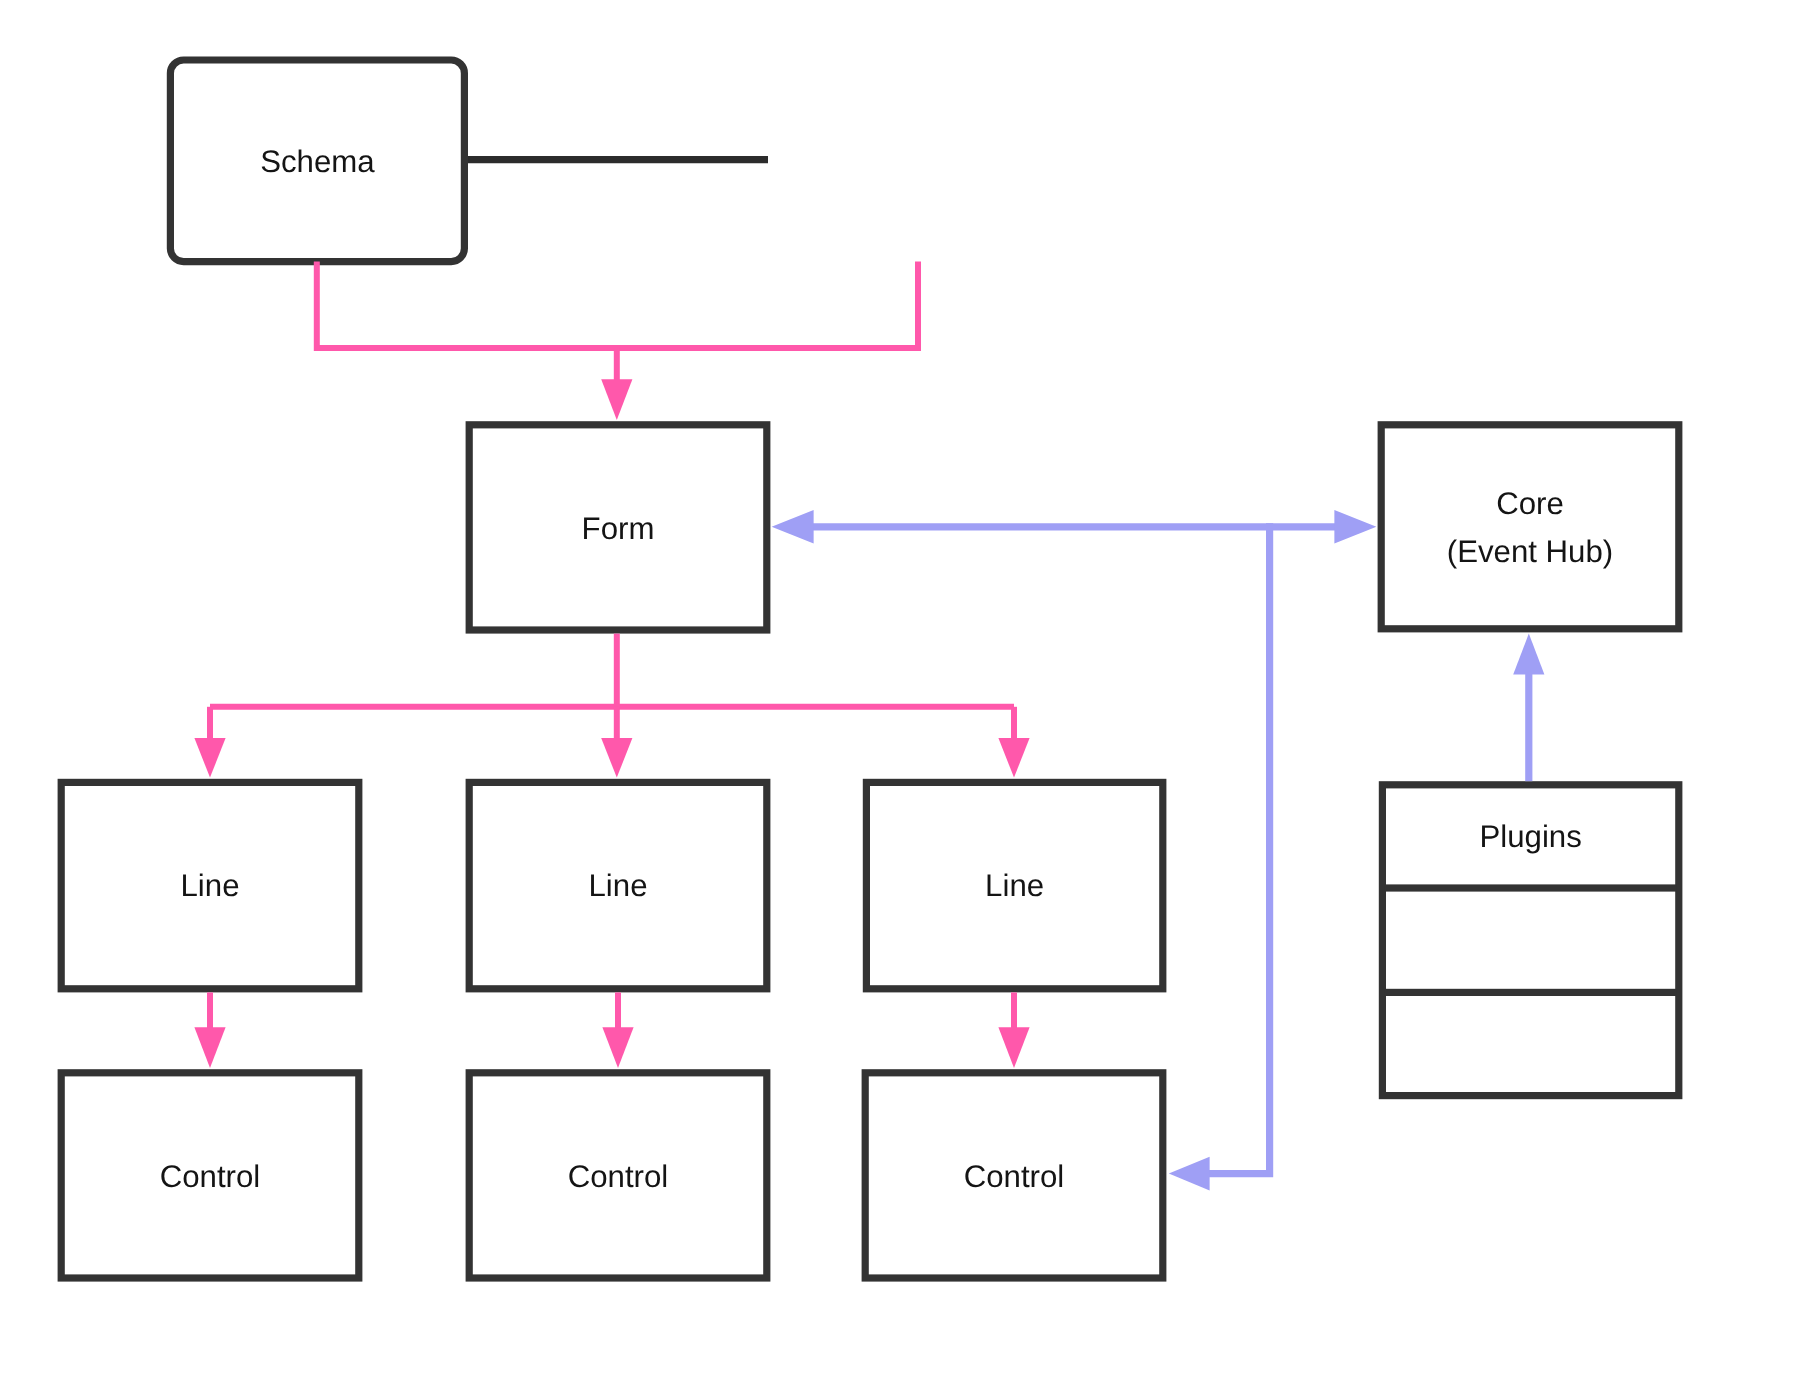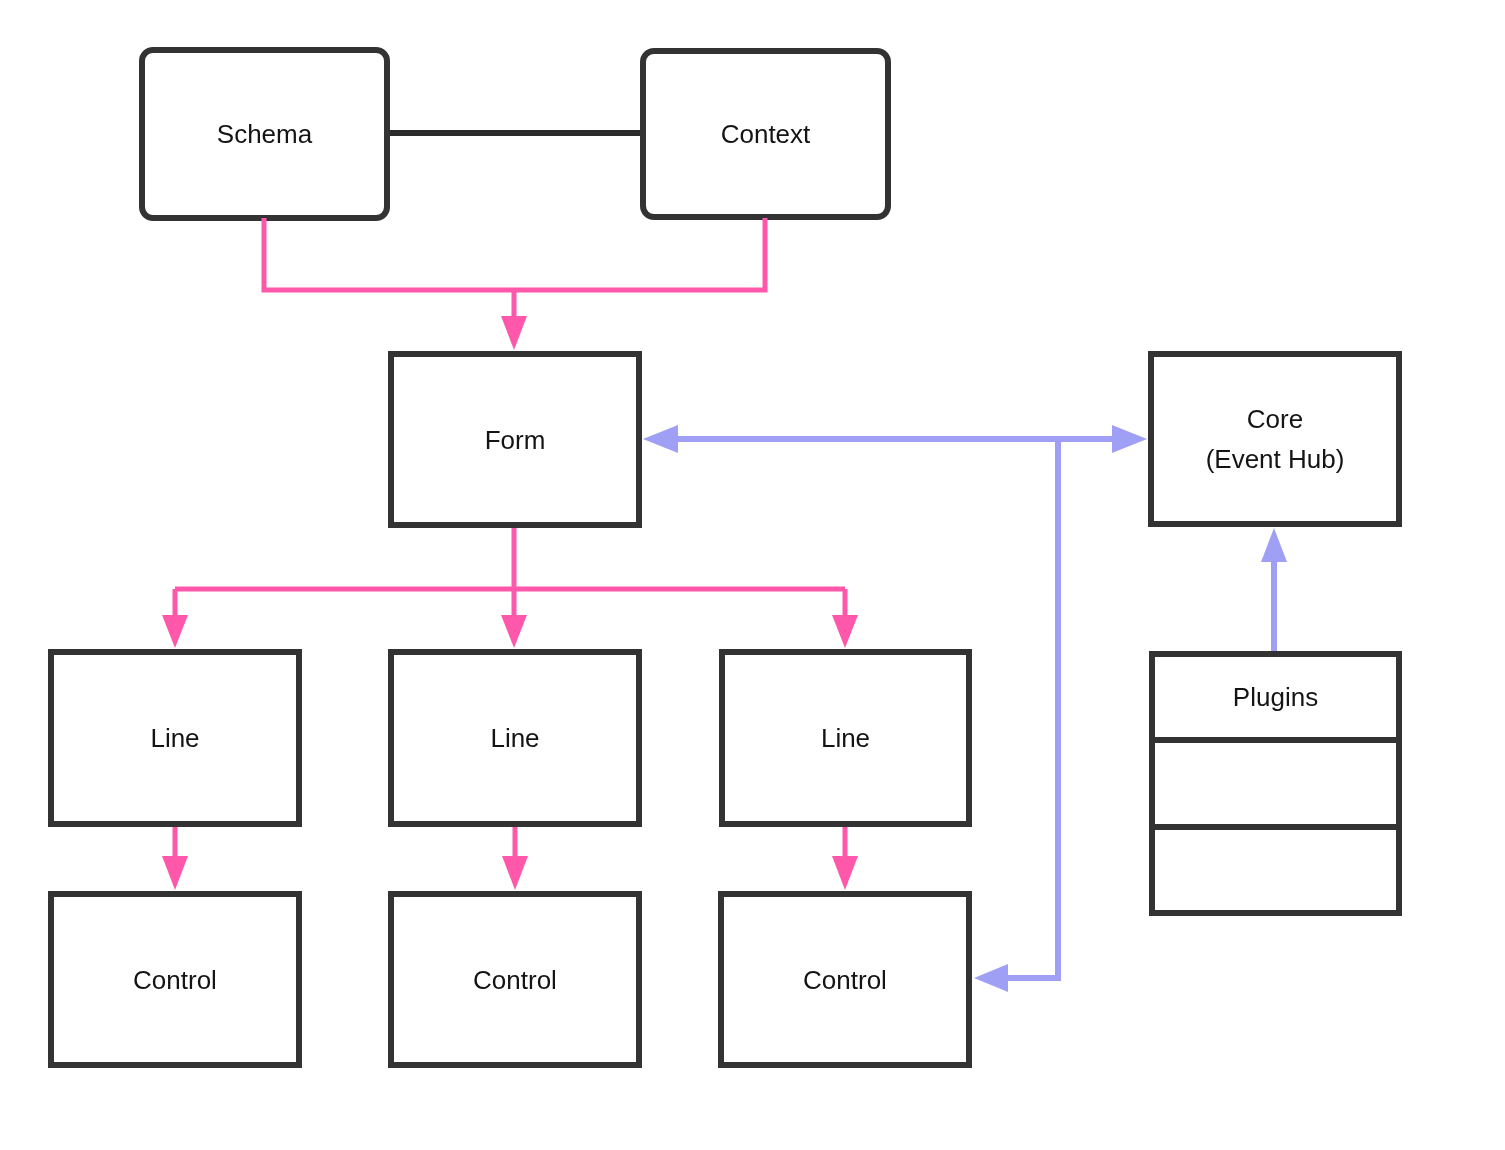--- a/index.html
+++ b/index.html
@@ -63,23 +63,20 @@
 </style>
 </head>
 <body>
 
 <div class="canvas">
 
   <div class="node rounded schema">
     <span class="lbl">Schema</span>
   </div>
 
-  <div class="node rounded context">
-    <span class="lbl">Context</span>
-  </div>
 
   <div class="node core">
     <span class="lbl">
       <span>Core</span><br>
       <span>(Event Hub)</span>
     </span>
   </div>
 
   <div class="node form">
     <span class="lbl">Form</span>

